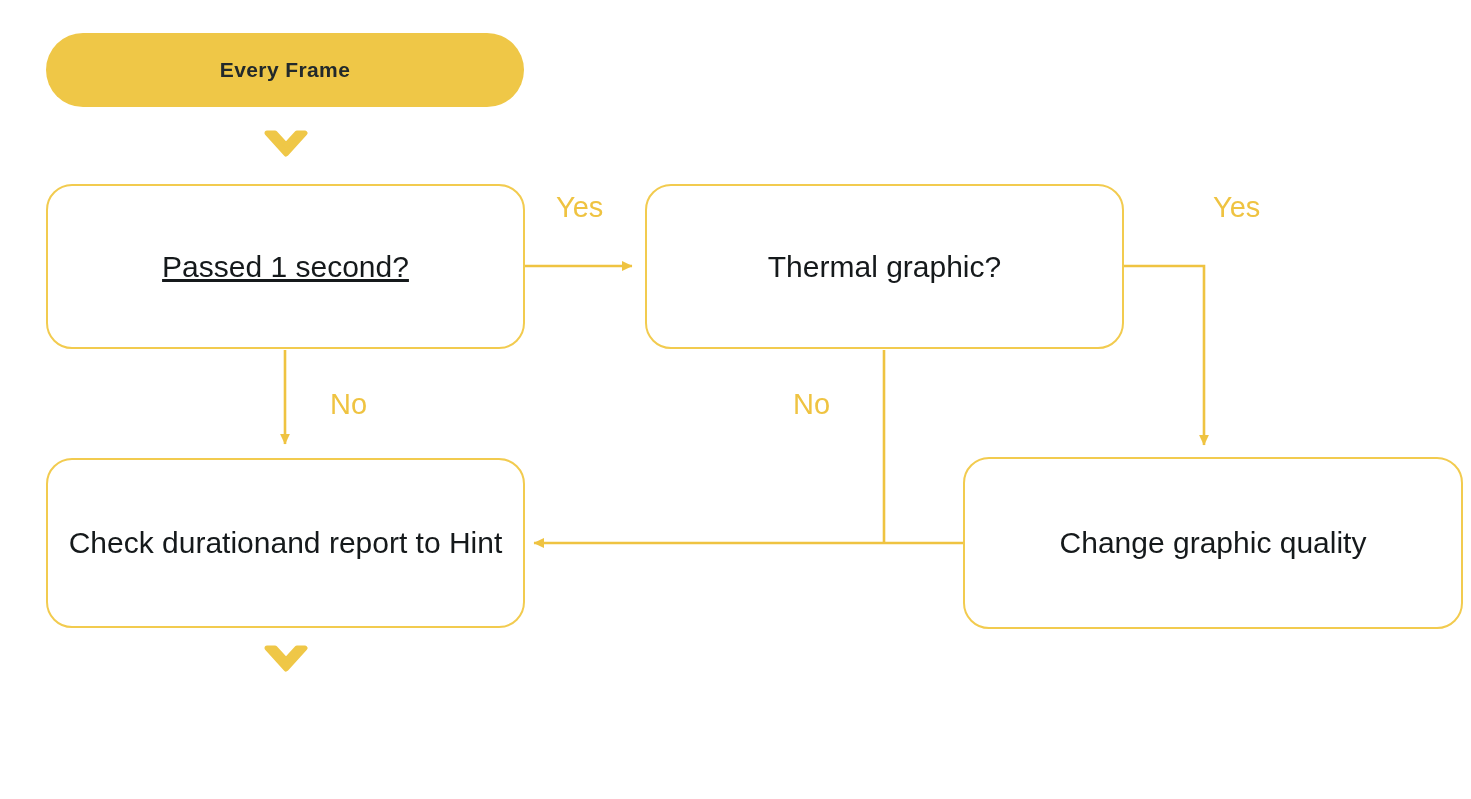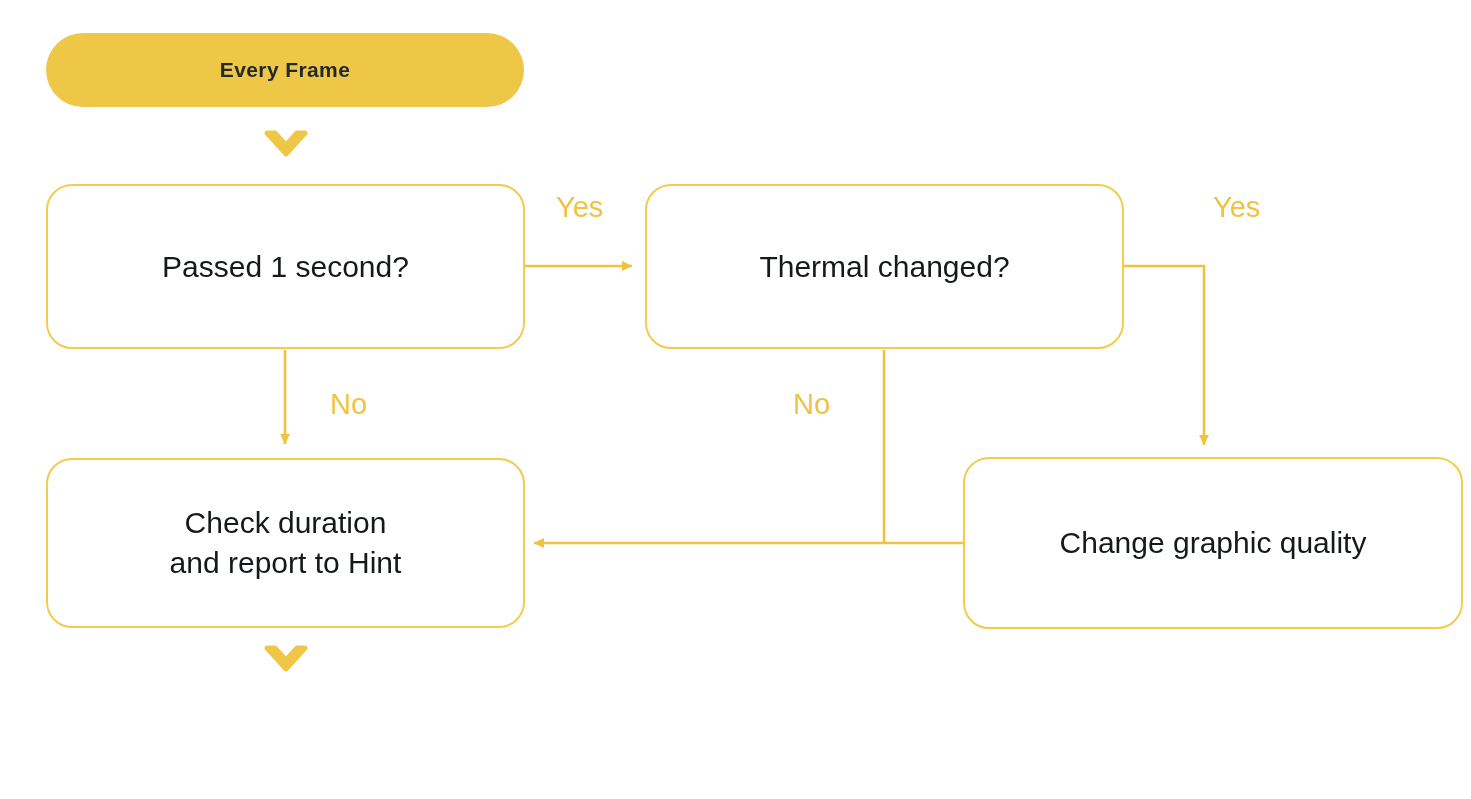--- a/index.html
+++ b/index.html
@@ -109,29 +109,29 @@
   </svg>
 
   <svg class="chevron" style="left:264px; top:645px;" width="44" height="30" viewBox="0 0 44 30" xmlns="http://www.w3.org/2000/svg">
     <path d="M3,3 L22,24 L41,3 L33,3 L22,15 L11,3 Z" fill="#EFC747" stroke="#EFC747" stroke-width="5" stroke-linejoin="round"></path>
   </svg>
 
   <div class="node node-pill" style="left:46px; top:33px; width:478px; height:74px;">
     <span>Every Frame</span>
   </div>
 
-  <div class="node node-box" style="left:46px; top:184px; width:479px; height:165px;">
+  <div class="node node-box" style="left:46px; top:184px; width:479px; height:165px;text-decoration:underline;">
     <span>Passed 1 second?</span>
   </div>
 
   <div class="node node-box" style="left:645px; top:184px; width:479px; height:165px;">
-    <span>Thermal changed?</span>
+    <span>Thermal graphic?</span>
   </div>
 
-  <div class="node node-box" style="left:46px; top:458px; width:479px; height:170px; flex-direction:column;">
+  <div class="node node-box" style="left:46px; top:458px; width:479px; height:170px; flex-direction:row;">
     <span>Check duration</span>
     <span>and report to Hint</span>
   </div>
 
   <div class="node node-box" style="left:963px; top:457px; width:500px; height:172px;">
     <span>Change graphic quality</span>
   </div>
 
 
   <div class="edge-label" style="left:556px; top:191px;">Yes</div>

